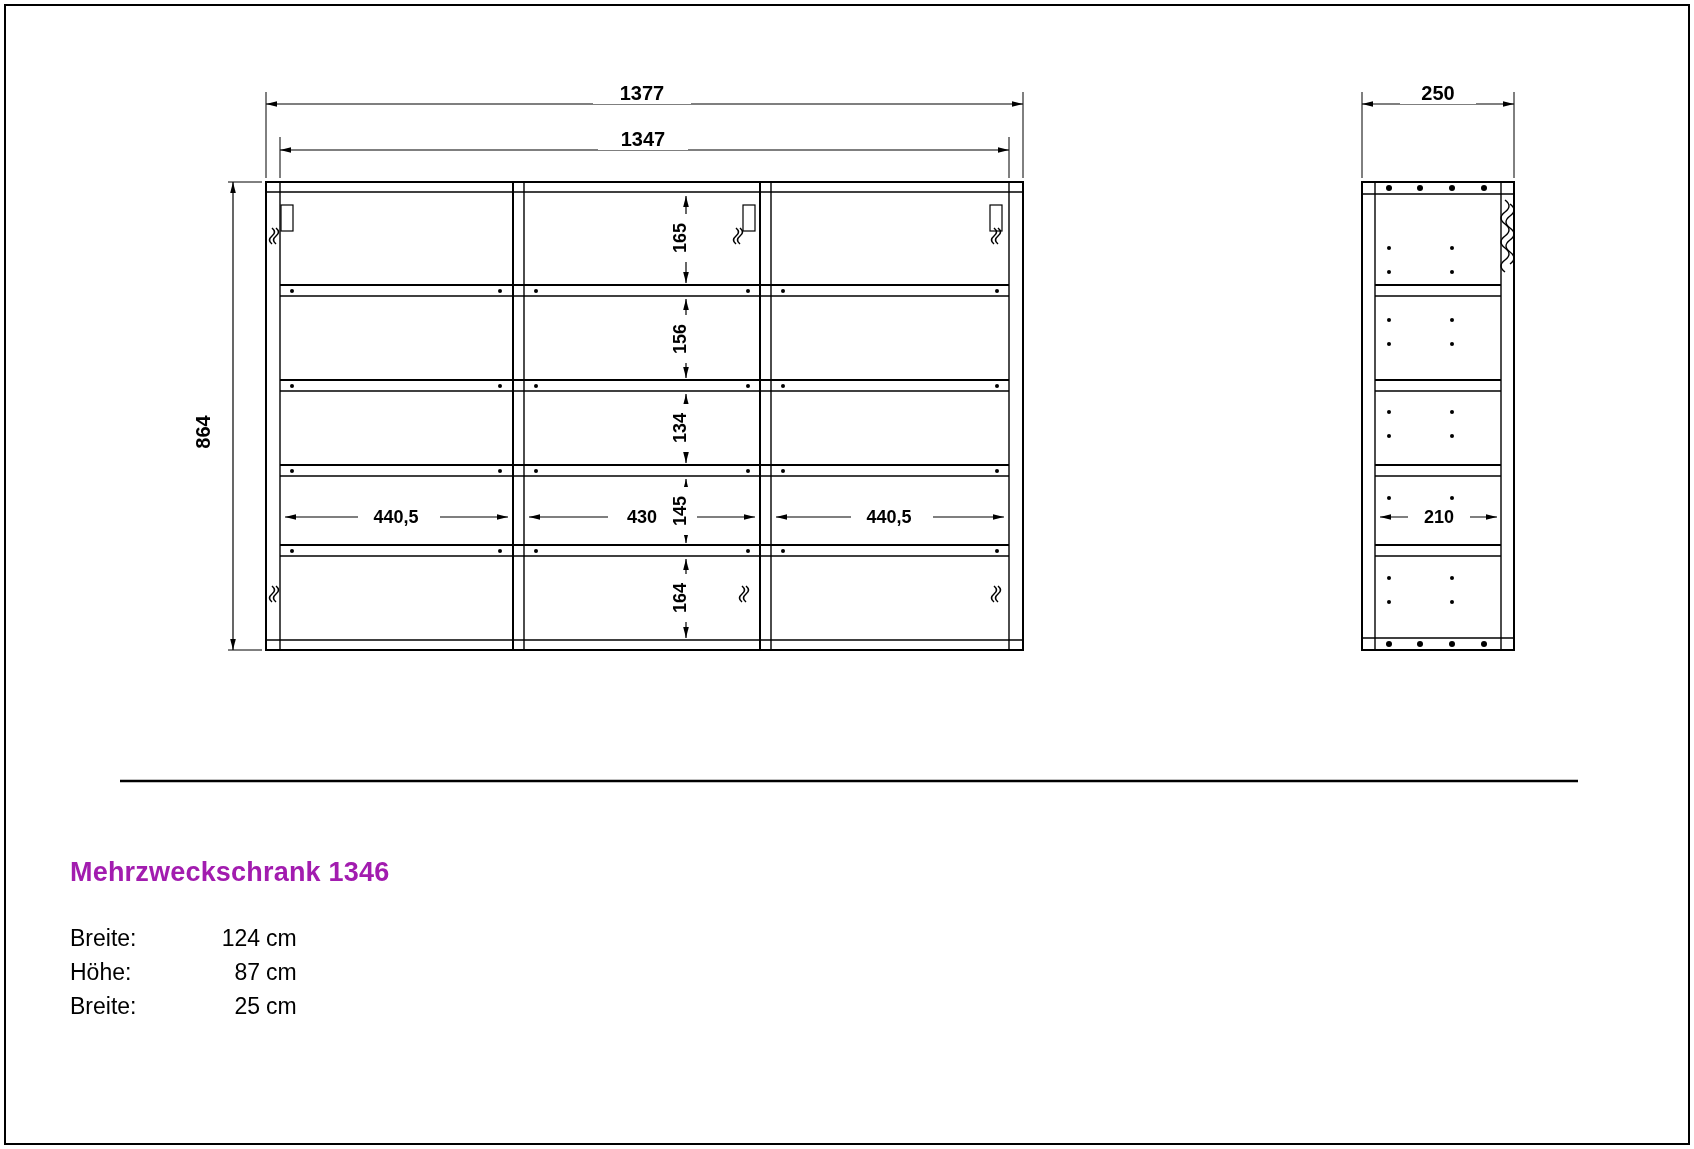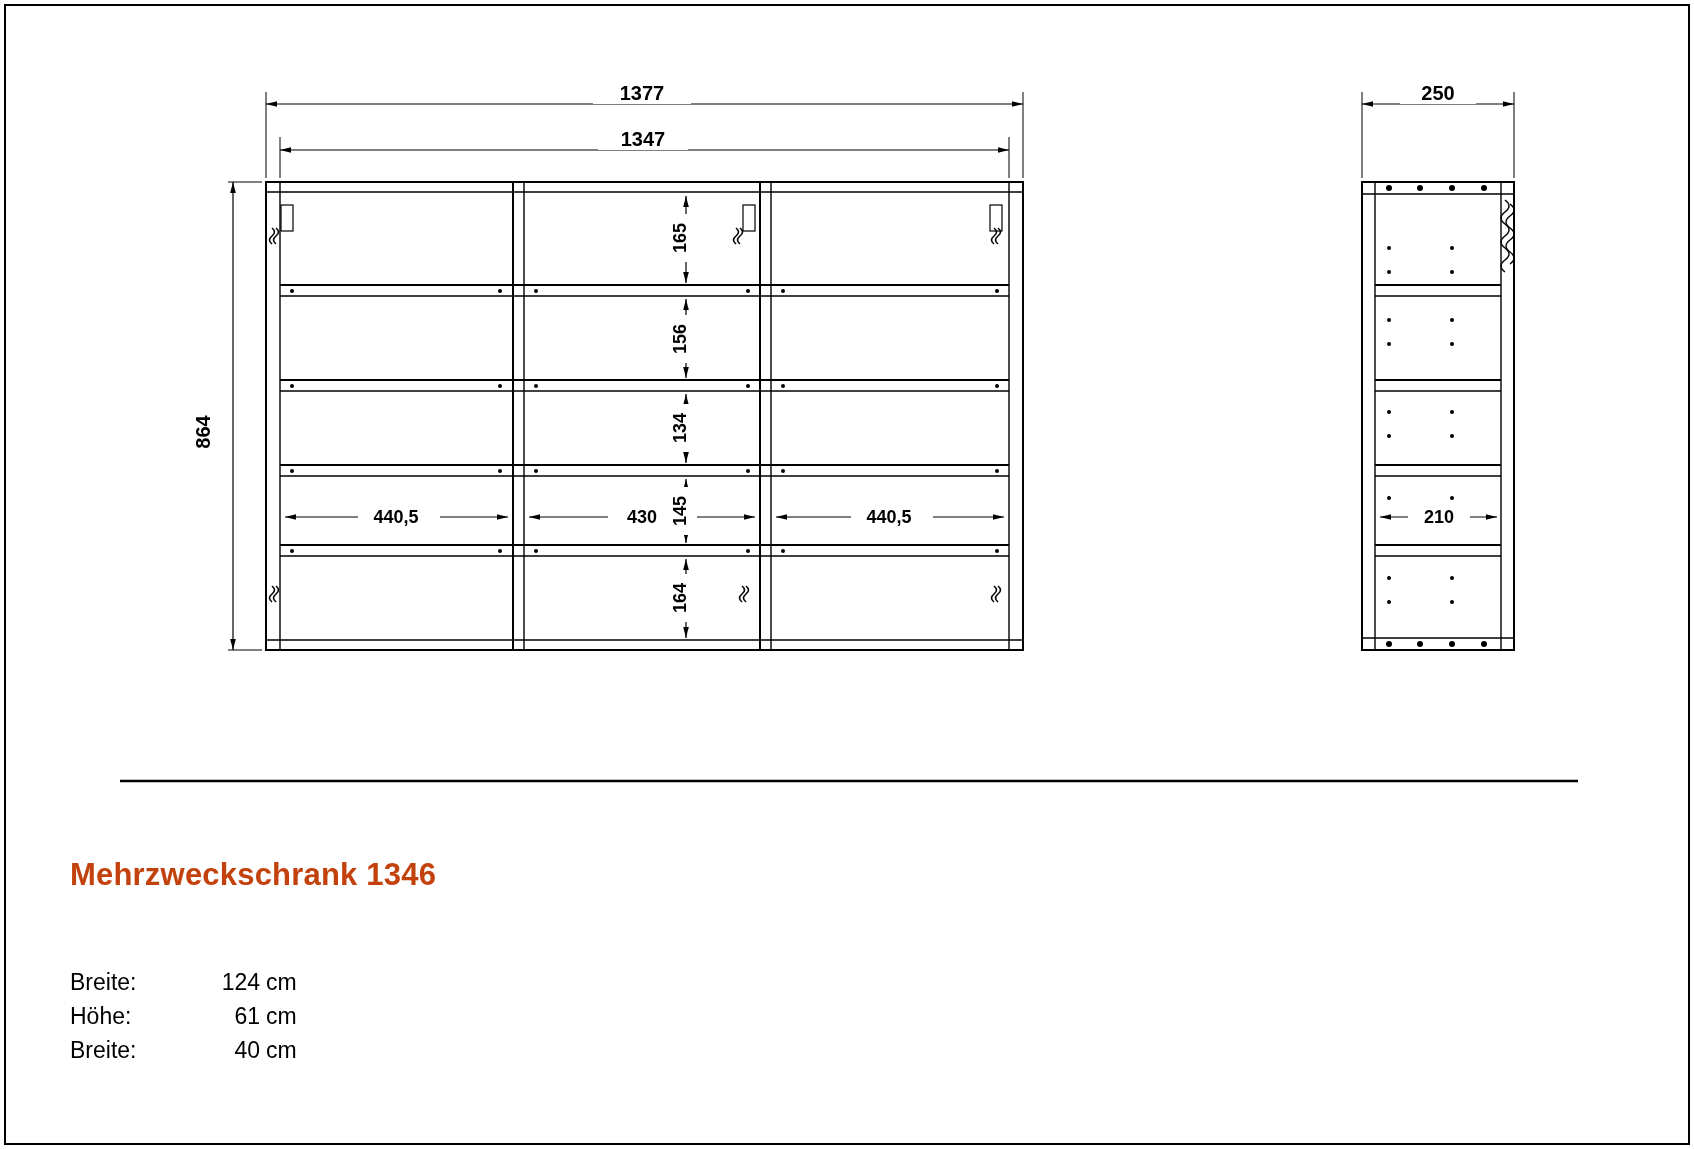--- a/index.html
+++ b/index.html
@@ -42,29 +42,29 @@
   .dimtext-sm {
     font-family: "Liberation Sans", sans-serif;
     font-size: 18px;
     font-weight: bold;
     fill: #000;
   }
   .title-text {
     position: absolute;
     left: 70px;
     top: 857px;
-    font-size: 31px;
+    font-size: 27px;
     font-weight: bold;
-    color: #c2410c;
+    color: #a21caf;
     letter-spacing: 0.2px;
   }
   .spec-table {
     position: absolute;
     left: 70px;
-    top: 969px;
+    top: 925px;
     font-size: 23px;
     color: #000;
     border-collapse: collapse;
   }
   .spec-table td {
     padding: 0 0 7px 0;
     vertical-align: top;
     white-space: nowrap;
   }
   .spec-label {
@@ -289,23 +289,23 @@
 
   <table class="spec-table">
     <tbody>
         <tr>
       <td class="spec-label">Breite:</td>
       <td class="spec-value">124</td>
       <td class="spec-unit">cm</td>
     </tr>
     <tr>
       <td class="spec-label">Höhe:</td>
-      <td class="spec-value">61</td>
+      <td class="spec-value">87</td>
       <td class="spec-unit">cm</td>
     </tr>
     <tr>
       <td class="spec-label">Breite:</td>
-      <td class="spec-value">40</td>
+      <td class="spec-value">25</td>
       <td class="spec-unit">cm</td>
     </tr>
   </tbody>
     </table>
 </div>
 
 </body></html>

